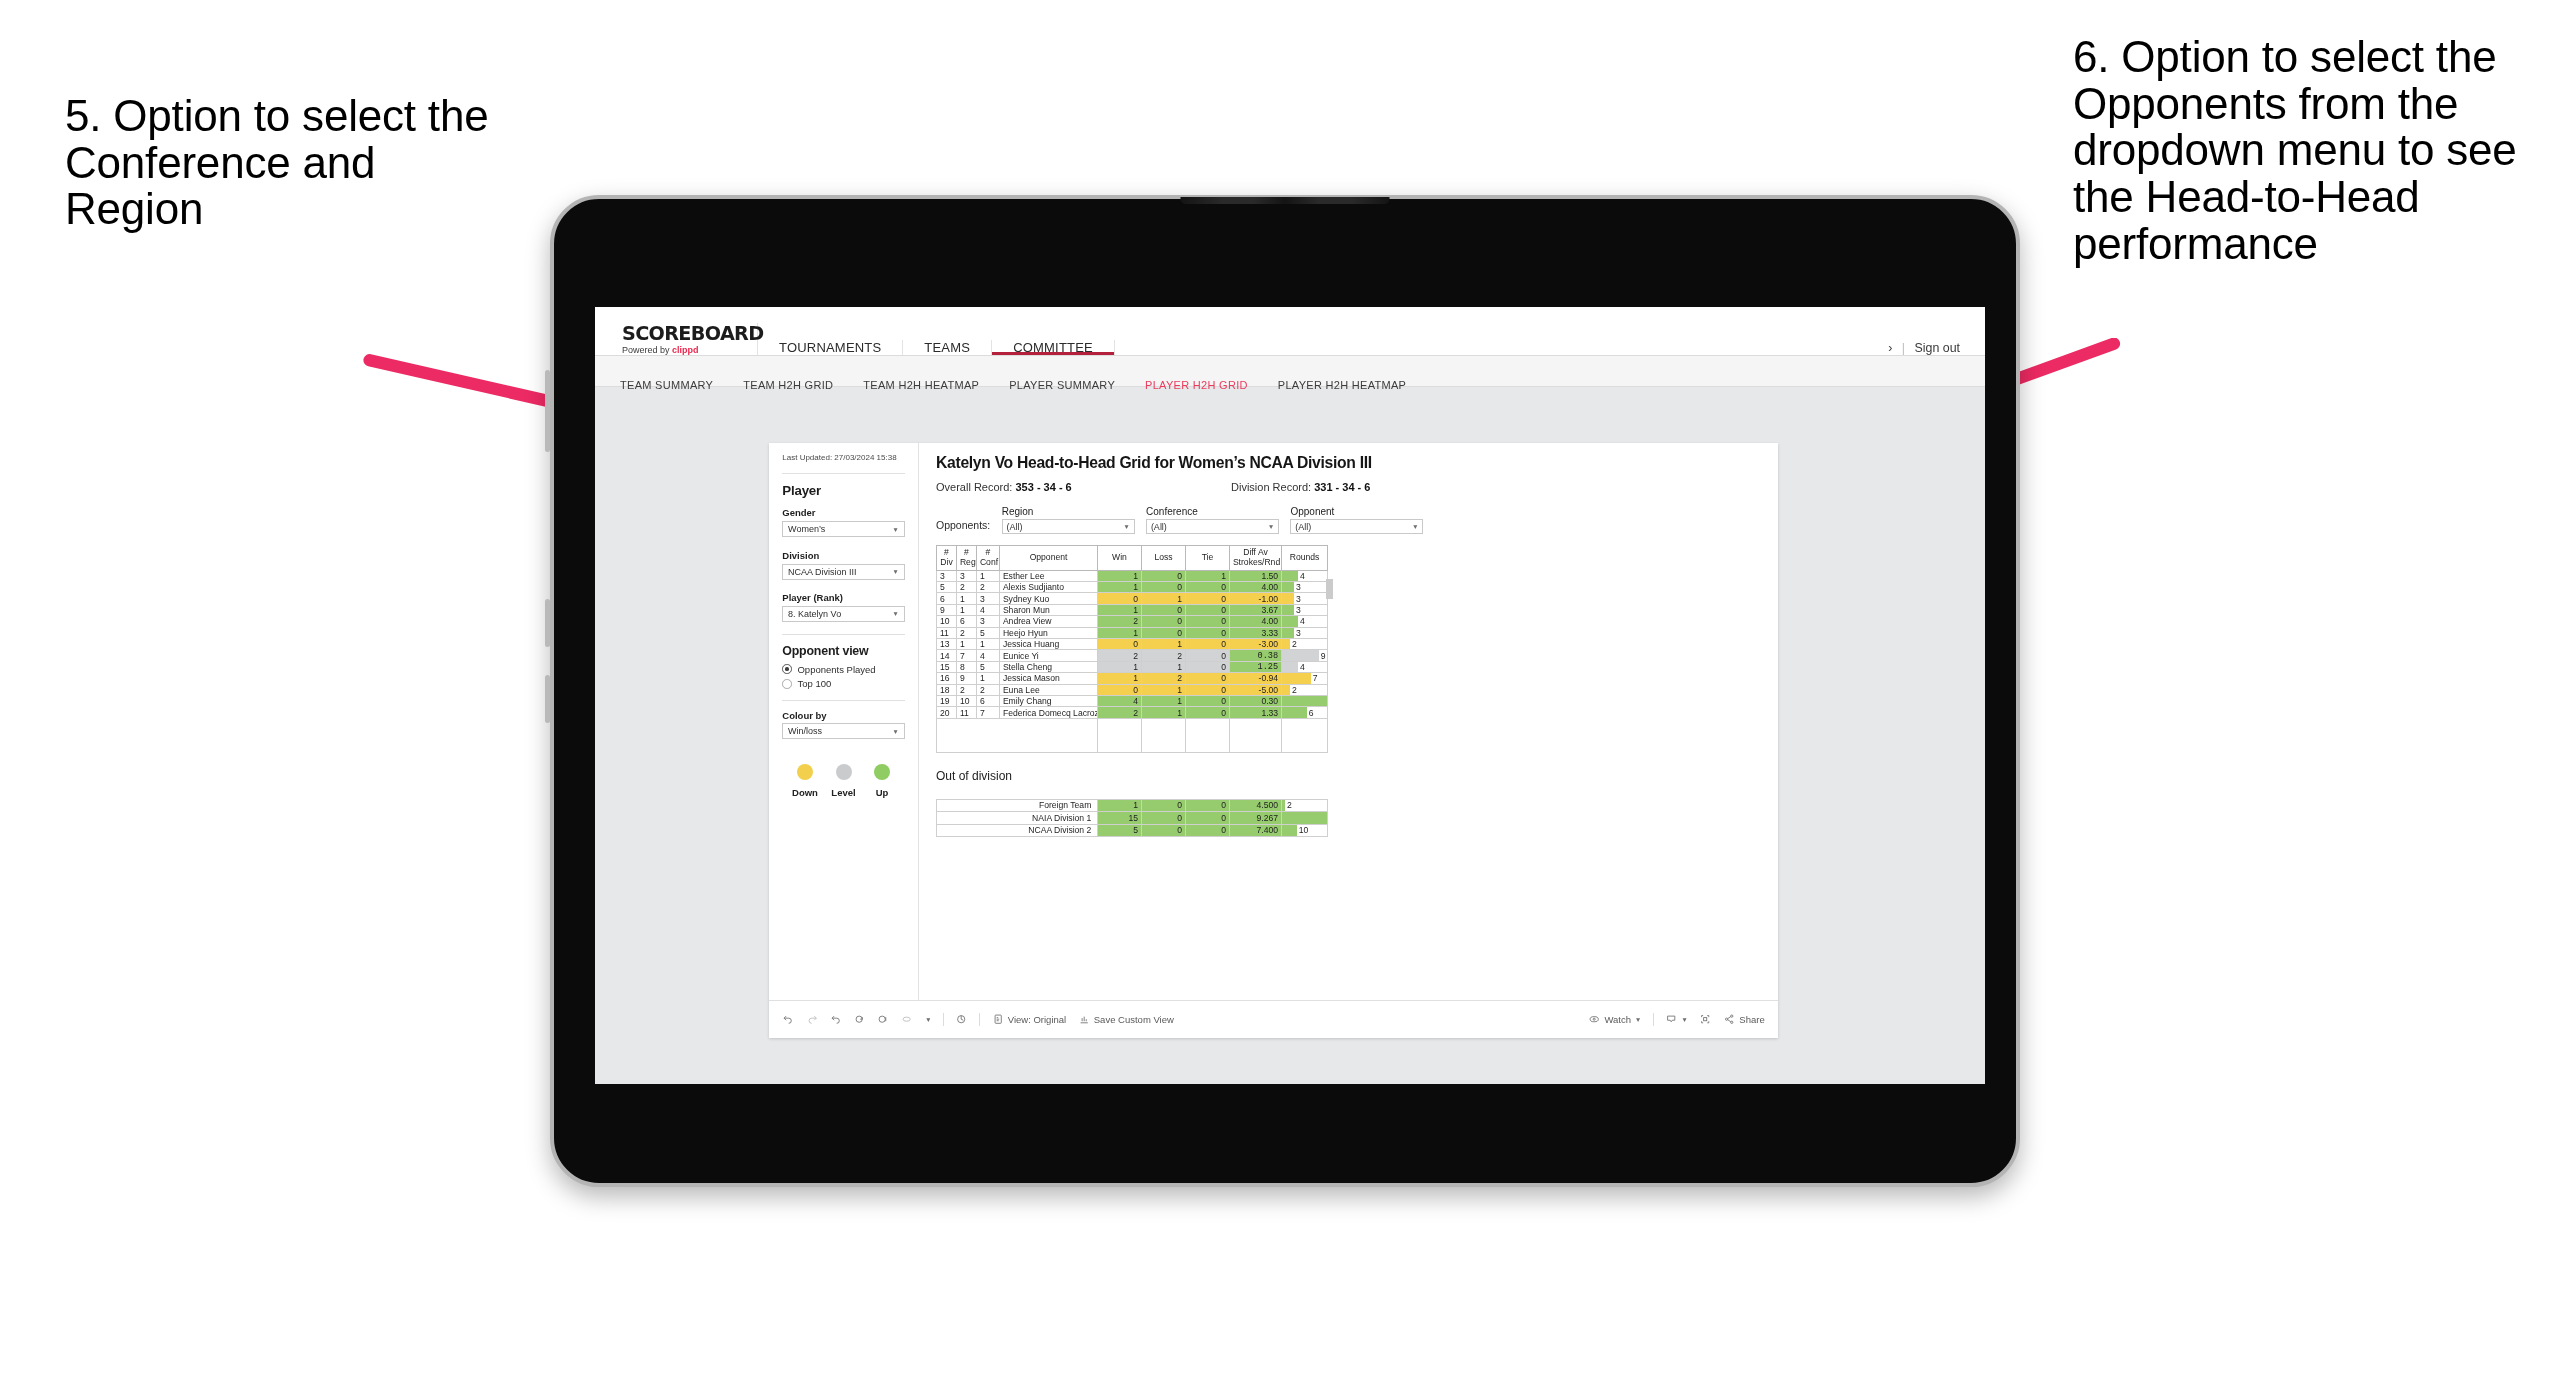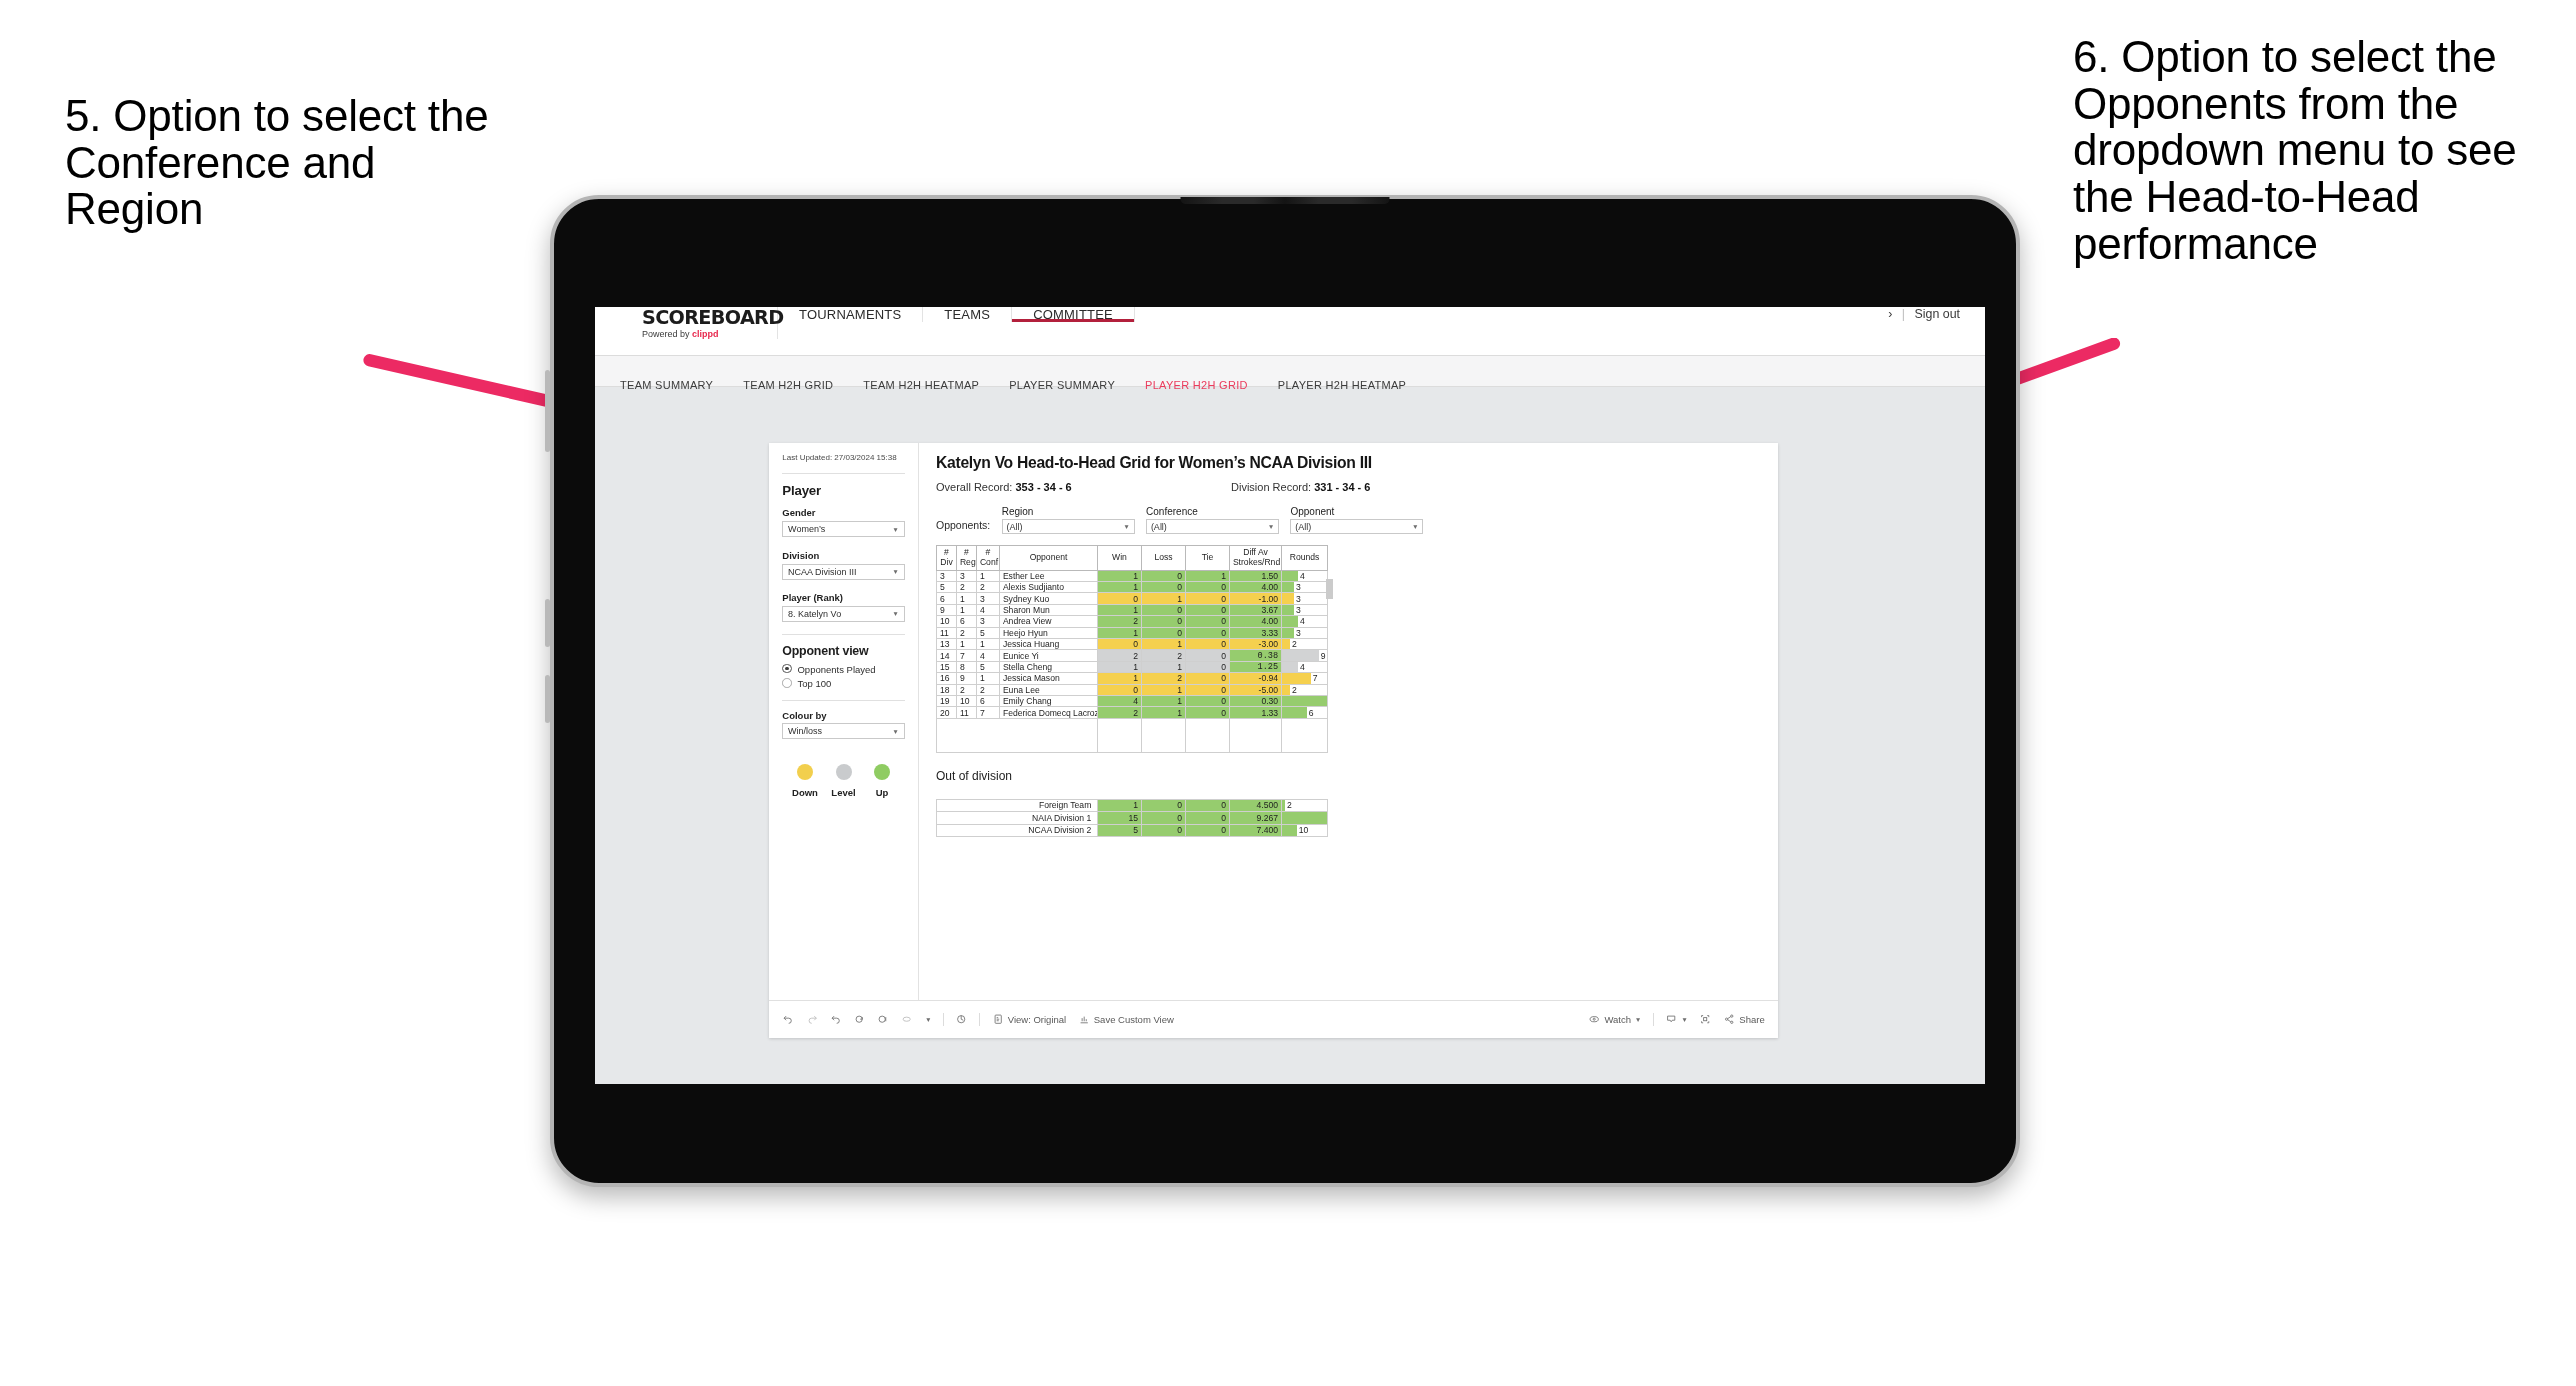--- a/index.html
+++ b/index.html
@@ -56,23 +56,22 @@
     position: absolute;
     left: 41px; top: 108px;
     width: 1390px; height: 777px;
     background: #e6e8ea;
     overflow: hidden;
   }
 
   
   #topnav {
     height: 49px; background: #fff;
-    display: flex; align-items: flex-start;
+    display: flex; align-items: flex-end;
     border-bottom: 1px solid #dcdcdc;
-    padding-left: 20px;
   }
   #brand {
     width: 163px; padding-left: 27px;
     display: flex; flex-direction: column; justify-content: center;
     border-right: 1px solid #e3e3e3;
   }
   #brand .bname {
     font-family: "DejaVu Sans", sans-serif;
     font-weight: 700; font-size: 20px; letter-spacing: -0.7px;
     color: #1c1c1c; line-height: 1; transform: scaleX(0.96);
@@ -125,21 +124,21 @@
   .prule { border-top: 1px solid #e0e0e0; margin: 10.5px 0 8.6px; }
   .ptitle { font-size: 13.3px; font-weight: 700; color: #1d1d1d; margin-bottom: 9.5px; letter-spacing: -0.2px; }
   .flabel { font-size: 9.5px; font-weight: 700; color: #1d1d1d; margin-bottom: 2.9px; }
   .fgroup { margin-bottom: 12.4px; }
   .ddown {
     height: 16px; border: 1px solid #c9c9c9; background: #fff;
     display: flex; align-items: center; justify-content: space-between;
     padding: 0 4.8px; font-size: 9px; color: #2f2f2f; cursor: pointer;
   }
   .caret { font-size: 6.7px; color: #6e6e6e; }
-  .radio-row { display: flex; gap: 5.7px; margin-bottom: 3.8px; font-size: 9.5px; color: #2e2e2e; cursor: pointer; }
+  .radio-row { display: flex; align-items: center; gap: 5.7px; margin-bottom: 3.8px; font-size: 9.5px; color: #2e2e2e; cursor: pointer; }
   .radio { width: 9.5px; height: 9.5px; border-radius: 50%; border: 1px solid #a8a8a8; background: #fff; flex: none; position: relative; }
   .radio.on { border-color: #555; }
   .radio.on::after { content:""; position: absolute; inset: 1.9px; border-radius: 50%; background: #3d3d3d; }
   #legend { display: flex; justify-content: space-between; padding: 0 5.7px; margin-top: 25px; }
   .lg { text-align: center; width: 34px; }
   .lgdot { width: 16px; height: 16px; border-radius: 50%; margin: 0 auto 6.7px; }
   .lglab { font-size: 9.5px; font-weight: 700; color: #222; }
 
   
   #view { flex: 1; padding: 11.4px 17px 0 17px; overflow: hidden; }

